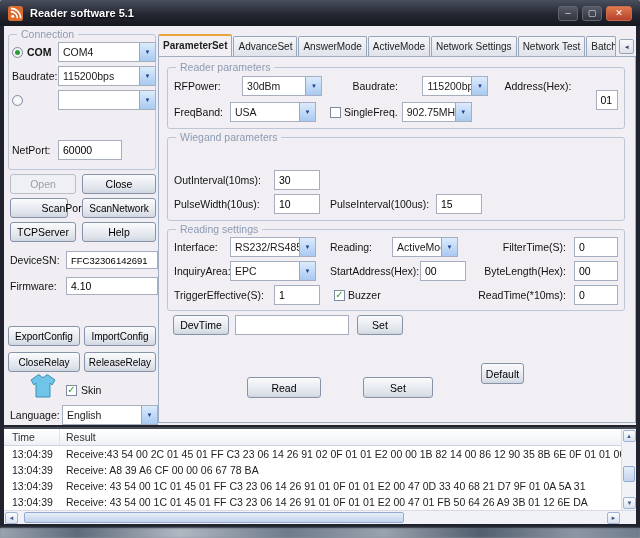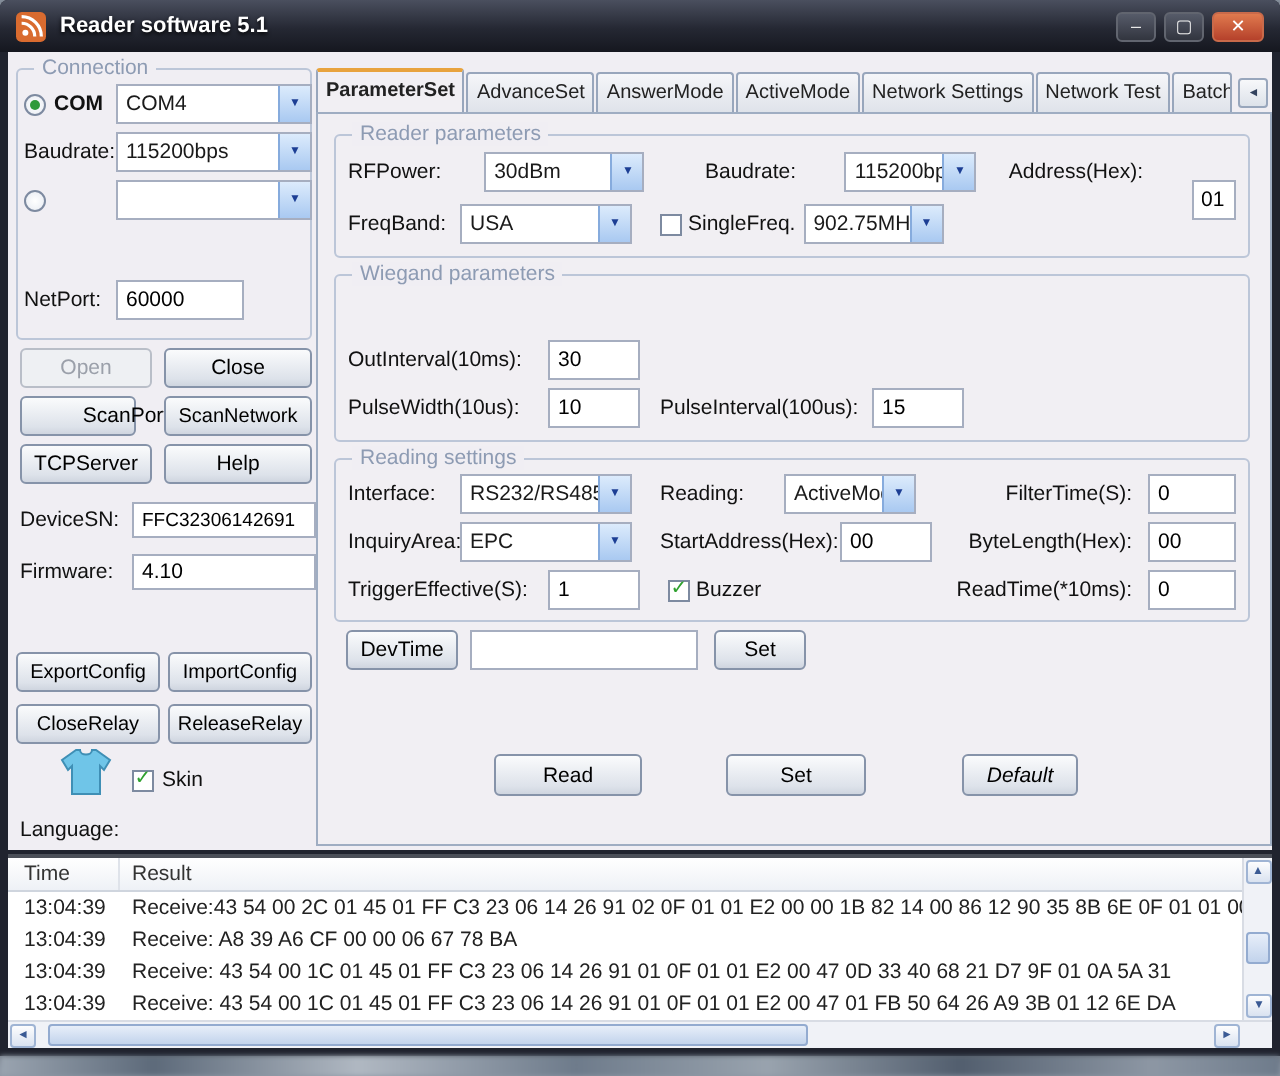--- a/index.html
+++ b/index.html
@@ -171,20 +171,24 @@
         <svg class="shirt-icon" style="position:absolute; left:26px; top:346px;" viewBox="0 0 26 24">
           <path d="M8 1 L1 6 L4 11 L6 9 L6 23 L20 23 L20 9 L22 11 L25 6 L18 1 L16 1 C16 4 10 4 10 1 Z" fill="#6fc5e8" stroke="#3f8fb5" stroke-width="1"></path>
         </svg>
         <div class="conn-row" style="top:352px; left:62px;">
           <span class="checkbox">✓</span>
           <span class="lbl">Skin</span>
         </div>
 
         <div class="conn-row" style="top:377px; left:6px;">
           <span class="lbl">Language:</span>
+          <div class="combo" style="position:absolute; left:52px; width:96px;">
+            <span class="cval">English</span>
+            <span class="cbtn">▼</span>
+          </div>
         </div>
       </div>
 
       <div class="tabstrip">
         <div class="tab active">ParameterSet</div>
         <div class="tab">AdvanceSet</div>
         <div class="tab">AnswerMode</div>
         <div class="tab">ActiveMode</div>
         <div class="tab">Network Settings</div>
         <div class="tab">Network Test</div>
@@ -298,21 +302,21 @@
         <div class="frow" style="left:14px; top:258px;">
           <div class="btn" style="width:56px; height:20px;">DevTime</div>
           <div class="tbox" style="width:114px; margin-left:6px;">
             <input readonly="" value="" style="">
           </div>
           <div class="btn" style="width:46px; height:20px; margin-left:8px;">Set</div>
         </div>
 
         <div class="btn" style="position:absolute; left:88px; top:320px; width:74px; height:21px;">Read</div>
         <div class="btn" style="position:absolute; left:204px; top:320px; width:70px; height:21px;">Set</div>
-        <div class="btn" style="position:absolute; left:322px; top:320px; width:58px; height:21px;font-style:italic;">Default</div>
+        <div class="btn" style="position:absolute; left:322px; top:306px; width:43px; height:21px;">Default</div>
       </div>
     </div>
 
     <div class="log">
       <div class="log-header">
         <div class="hc1">Time</div>
         <div class="hc2">Result</div>
       </div>
       <div style="width:617px;">
         <div class="log-row">

